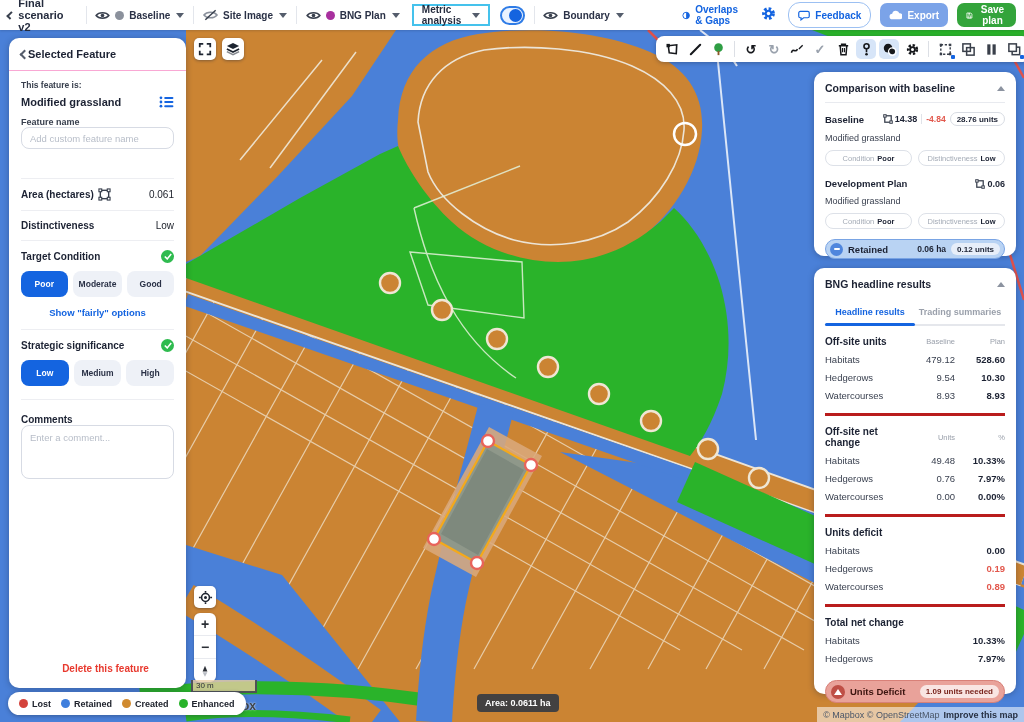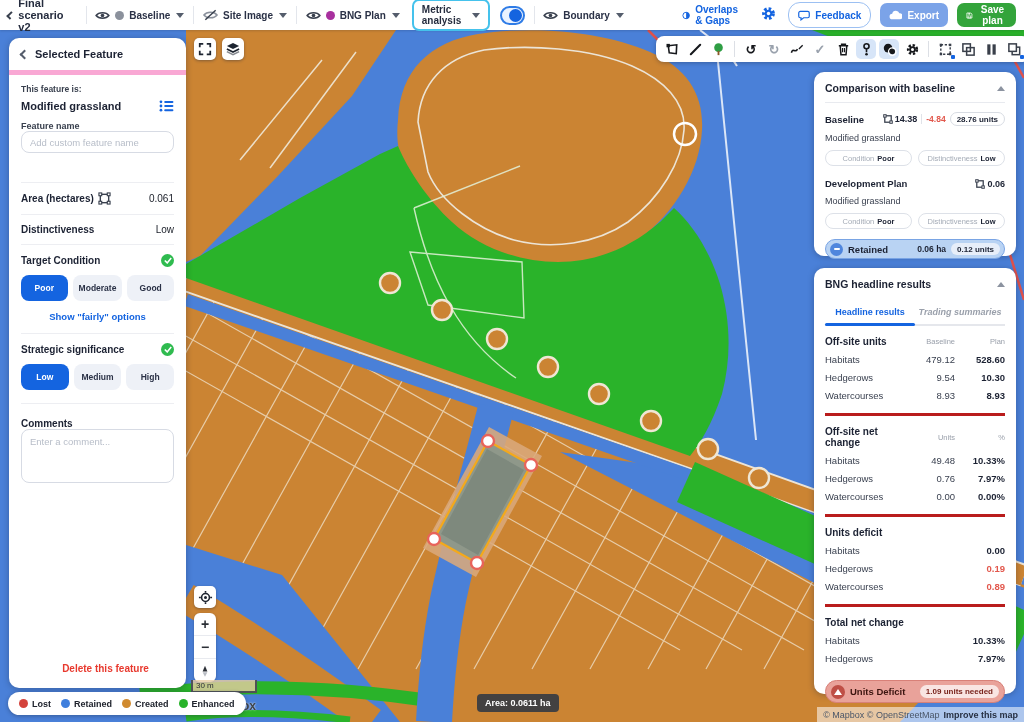--- a/index.html
+++ b/index.html
@@ -7,42 +7,42 @@
   .app{position:relative;width:1024px;height:722px;overflow:hidden;background:#4a80d8;}
   .abs{position:absolute;}
   
   .topbar{position:absolute;left:0;top:0;width:1024px;height:30px;background:#fff;display:flex;align-items:center;z-index:40;box-shadow:0 1px 2px rgba(20,30,50,.18);padding:0 8px;}
   .tb-title{font-weight:bold;font-size:11px;color:#252c3e;margin-left:5px;}
   .chev{width:7px;height:7px;border-left:2px solid #39404e;border-bottom:2px solid #39404e;transform:rotate(45deg);display:inline-block;}
   .vdiv{width:1px;height:18px;background:#e3e6ec;margin:0 9px;}
   .tb-item{display:flex;align-items:center;gap:5px;font-size:10px;font-weight:bold;color:#2a3146;cursor:pointer;white-space:nowrap;}
   .dot{width:9px;height:9px;border-radius:50%;display:inline-block;}
   .caret{width:0;height:0;border-left:4px solid transparent;border-right:4px solid transparent;border-top:5px solid #555d6c;display:inline-block;margin-left:1px;}
-  .metric-select{display:flex;align-items:center;gap:8px;border:2px solid #45c2ec;border-radius:7px;padding:2px 8px;height:32px;margin-left:12px;font-size:10px;font-weight:bold;color:#252c3e;background:#fff;}
+  .metric-select{display:flex;align-items:center;gap:8px;border:2px solid #45c2ec;border-radius:0;padding:2px 8px;height:22px;margin-left:12px;font-size:10px;font-weight:bold;color:#252c3e;background:#fff;}
   .toggle{width:36px;height:19px;border:2px solid #2f7ce6;border-radius:10px;background:#eaf2ff;position:relative;margin-left:10px;}
   .toggle .knob{position:absolute;right:1px;top:1px;width:13px;height:13px;border-radius:50%;background:#1464e0;}
   .link-blue{color:#1464e0;font-weight:bold;font-size:10px;display:flex;align-items:center;gap:5px;}
   .btn{display:flex;align-items:center;gap:5px;border-radius:7px;font-size:10px;font-weight:bold;height:22px;padding:12px 9px;border:none;cursor:pointer;}
   .btn-outline{background:#fff;border:1.5px solid #9cc0f2;color:#1464e0;border-radius:12px;}
   .btn-export{background:#7ba3e8;color:#fff;text-align:center;}
   .btn-save{background:#33a43b;color:#fff;}
   
   .mapsvg{position:absolute;left:0;top:30px;width:1024px;height:692px;display:block;}
   .card{background:#fff;border-radius:10px;box-shadow:0 1px 6px rgba(25,35,60,.35);}
   .mini-btn{width:22px;height:22px;background:#fff;border-radius:5px;box-shadow:0 1px 3px rgba(25,35,60,.4);display:flex;align-items:center;justify-content:center;cursor:pointer;}
   
   .maptools{position:absolute;left:656px;top:36px;height:26px;background:#fff;border-radius:8px;box-shadow:0 1px 4px rgba(25,35,60,.35);display:flex;align-items:center;padding:0 6px;gap:3px;z-index:30;}
   .tool{width:20px;height:20px;display:flex;align-items:center;justify-content:center;border-radius:5px;cursor:pointer;font-size:13px;font-weight:bold;color:#16181c;position:relative;}
   .tool.hl{background:#d7e5f8;}
   .tool.muted{color:#9aa2ad;}
   .tsep{width:1px;height:16px;background:#dcdfe5;margin:0 3px;}
   .bdot{position:absolute;right:0;bottom:0;width:4px;height:4px;background:#1464e0;border-radius:1px;}
   
   .lpanel{position:absolute;left:9px;top:38px;width:177px;height:650px;z-index:20;display:flex;flex-direction:column;}
-  .lp-head{display:flex;align-items:center;gap:7px;padding:10px 12px;border-bottom:5px solid #f9a8d4;font-size:11px;font-weight:bold;color:#1c2233;}
+  .lp-head{display:flex;align-items:center;padding:10px 12px;border-bottom:1px solid #f9a8d4;font-size:11px;font-weight:bold;color:#1c2233;}
   .lp-body{padding:0 12px;position:relative;flex:1;}
   .lp-sec{padding:9px 0;border-bottom:1px solid #edeef2;}
   .lbl-xs{font-size:8.5px;font-weight:bold;color:#39404e;}
   .lbl{font-size:10px;font-weight:bold;color:#1c2233;}
   .rowsb{display:flex;align-items:center;justify-content:space-between;}
   .input{width:100%;height:22px;border:1px solid #d7dbe4;border-radius:8px;padding:0 8px;font-size:9.5px;color:#333;}
   .input::placeholder,textarea::placeholder{color:#b7bdc8;}
   textarea.input{height:54px;padding:6px 8px;resize:none;}
   .seg{display:flex;gap:5px;margin-top:8px;}
   .segbtn{flex:1;height:26px;border-radius:8px;border:none;background:#eef1f7;font-size:8.5px;font-weight:bold;color:#2a3146;cursor:pointer;}
@@ -69,21 +69,21 @@
   .retained-row{margin-top:10px;background:#b9d3f3;border:1.5px solid #79a4e4;border-radius:11px;height:20px;display:flex;align-items:center;padding:0 4px;gap:5px;}
   .minus-circle{width:13px;height:13px;border-radius:50%;background:#4f86dd;display:flex;align-items:center;justify-content:center;}
   .minus-circle i{display:block;width:6px;height:2px;background:#fff;border-radius:1px;}
   .ret-label{font-size:9.5px;font-weight:bold;color:#1c2233;flex:1;}
   .ret-area{font-size:8.5px;font-weight:bold;color:#1c2233;}
   .units-badge{background:#e7eef9;border-radius:8px;padding:1.5px 6px;font-size:8px;font-weight:bold;color:#1c2233;}
   
   .tabs{display:flex;border-bottom:2px solid #e5e7ec;}
   .tab{flex:1;text-align:center;font-size:9px;font-weight:bold;padding:9px 0 7px;position:relative;cursor:pointer;}
   .tab.active{color:#1464e0;}
-  .tab.inactive{color:#9aa0ab;font-style:italic;}
+  .tab.inactive{color:#9aa0ab;}
   .tab.active::after{content:"";position:absolute;left:0;right:0;bottom:-2px;height:3px;background:#1464e0;border-radius:2px;}
   .tsec{padding:10px 0 4px;border-bottom:3px solid #b91c1c;}
   .tsec:last-of-type{border-bottom:none;}
   .thead{display:flex;align-items:center;}
   .ttitle{flex:1;font-size:10px;font-weight:bold;color:#1c2233;}
   .tcol{width:50px;text-align:right;font-size:7.5px;color:#9aa0ab;}
   .trow{display:flex;align-items:center;margin-top:7px;}
   .tl{flex:1;font-size:9.5px;color:#3a4150;}
   .tv{width:50px;text-align:right;font-size:9.5px;color:#3a4150;}
   .tv.b{font-weight:bold;color:#1c2233;}

